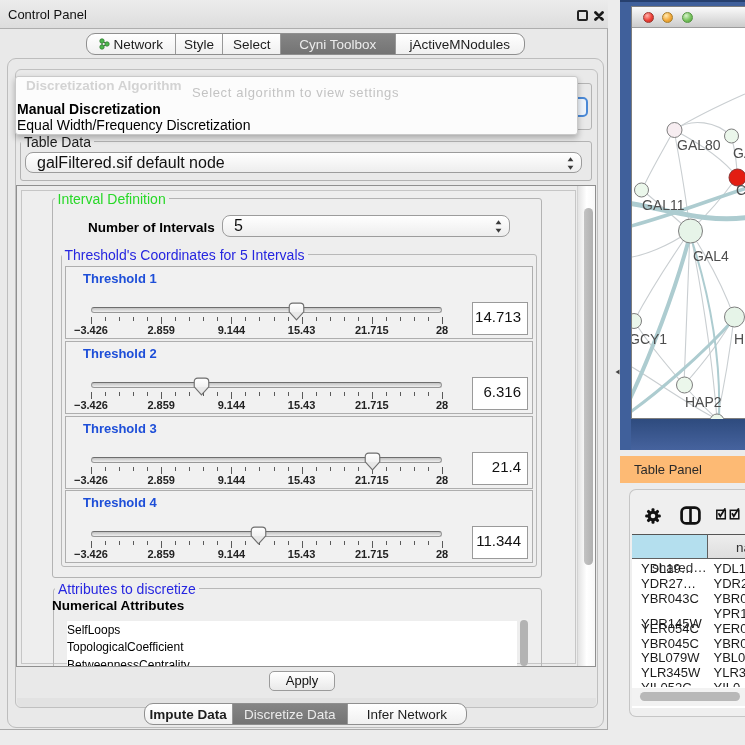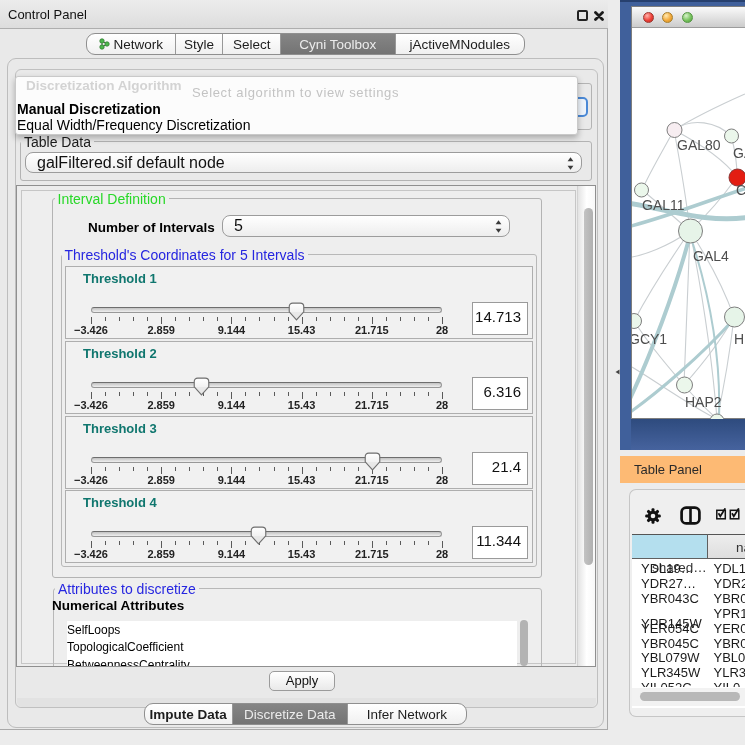--- a/index.html
+++ b/index.html
@@ -30,21 +30,21 @@
 #viewport{position:absolute;left:16px;top:185px;width:580px;height:482px;
  border:1px solid #8f8f8f;background:#ececec;overflow:hidden;}
 #inner{position:absolute;left:4px;top:4px;width:555px;height:474px;
  border:1px solid #c6c6c6;background:#eeeeee;}
 #vsb{position:absolute;left:560px;top:0;width:20px;height:480px;
  background:linear-gradient(90deg,#e3e3e3,#ffffff 45%,#f6f6f6);border-left:1px solid #d2d2d2;}
 #vsb .th{position:absolute;left:6px;top:22px;width:9px;height:357px;border-radius:5px;
  background:linear-gradient(90deg,#c3c3c3,#b0b0b0);}
 .tbox{position:absolute;left:48px;width:468px;height:73px;border:1px solid #aeaeae;
  background:#f1f1f1;}
-.tbox .tt{position:absolute;left:17px;top:3.5px;font-weight:bold;font-size:13px;color:#0f766e;}
+.tbox .tt{position:absolute;left:17px;top:3.5px;font-weight:bold;font-size:13px;color:#1d4ed8;}
 .track{position:absolute;left:25px;top:40px;width:351px;height:6px;border:1px solid #989898;
  border-top:1.5px solid #6e6e6e;border-radius:3px;background:linear-gradient(#c2c2c2,#efefef);}
 .tickmin{position:absolute;left:25px;top:49.5px;width:353px;height:4.5px;
  background:repeating-linear-gradient(to right,#5a5a5a 0,#5a5a5a 1px,transparent 1px,transparent 14.04px);}
 .tickmaj{position:absolute;left:25px;top:49.5px;width:353px;height:7.5px;
  background:repeating-linear-gradient(to right,#5a5a5a 0,#5a5a5a 1px,transparent 1px,transparent 70.2px);}
 .tl{position:absolute;top:56.5px;width:60px;text-align:center;font-size:11px;font-weight:bold;color:#222;}
 .vbox{position:absolute;left:406px;top:35px;width:56px;height:33px;background:#fff;
  border:1px solid #9a9a9a;font-size:15px;color:#111;text-align:right;line-height:28px;padding-right:6px;}
 .thumb{position:absolute;top:33px;width:17px;height:19px;}

